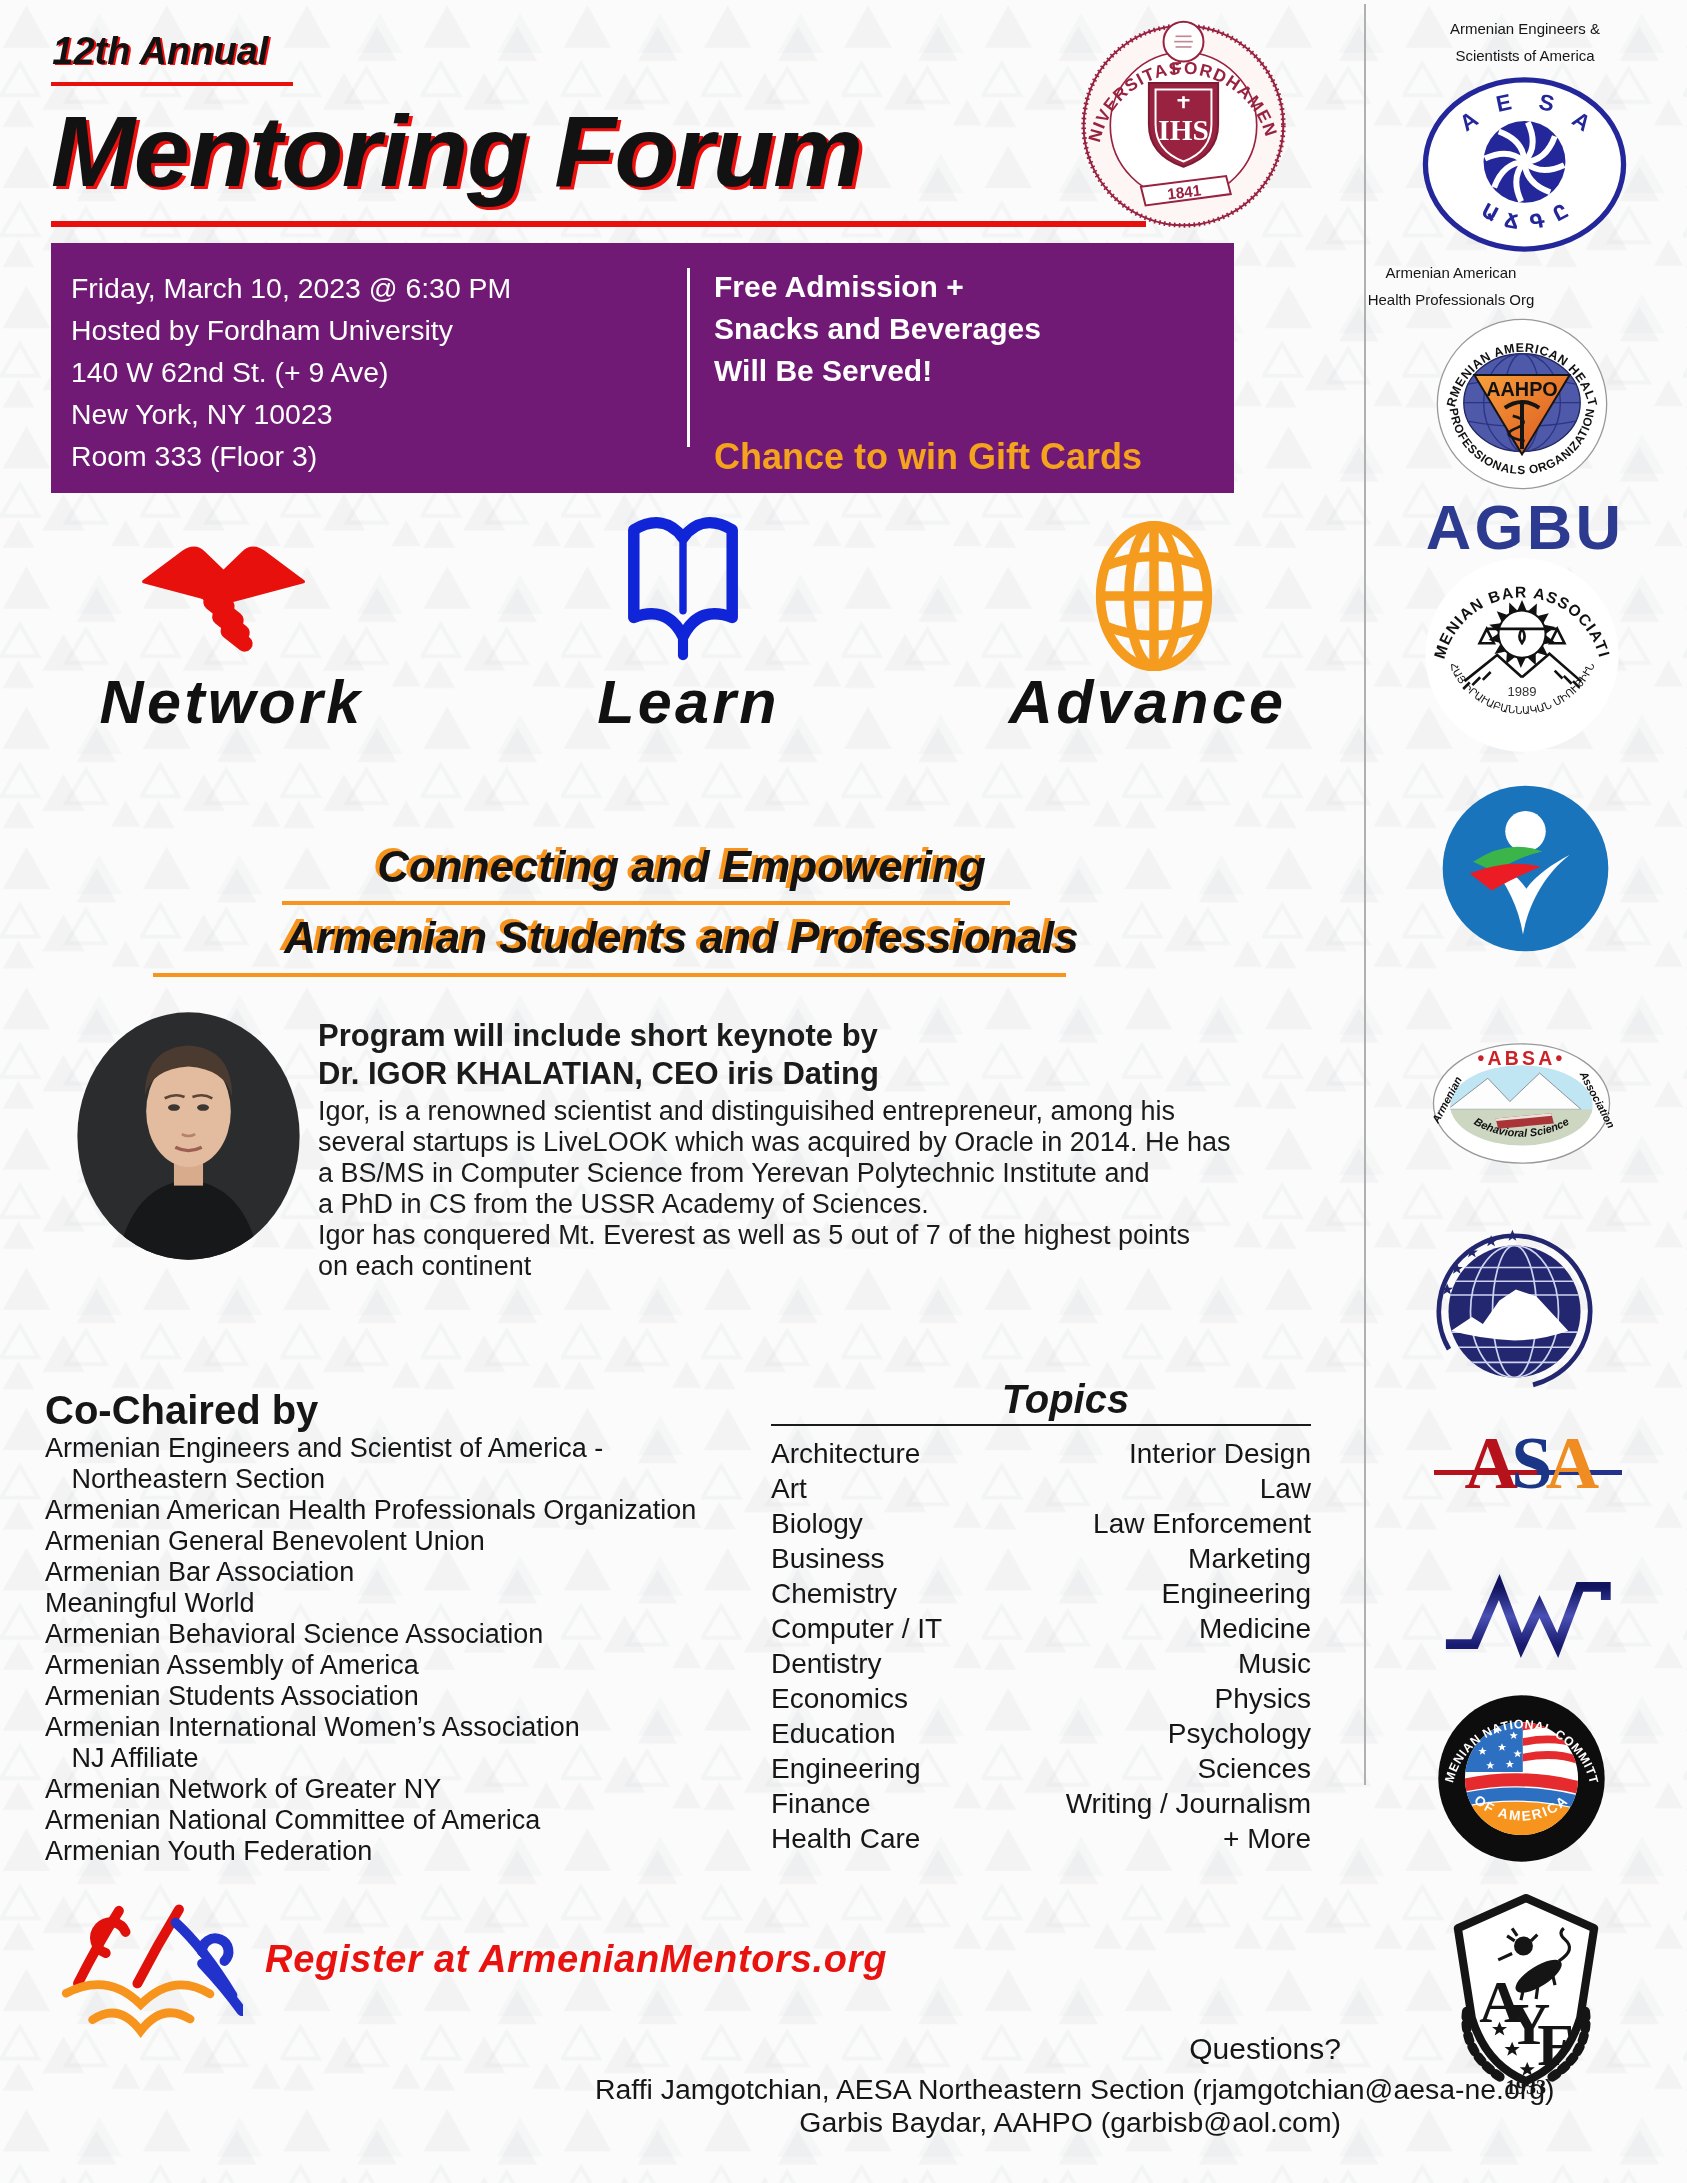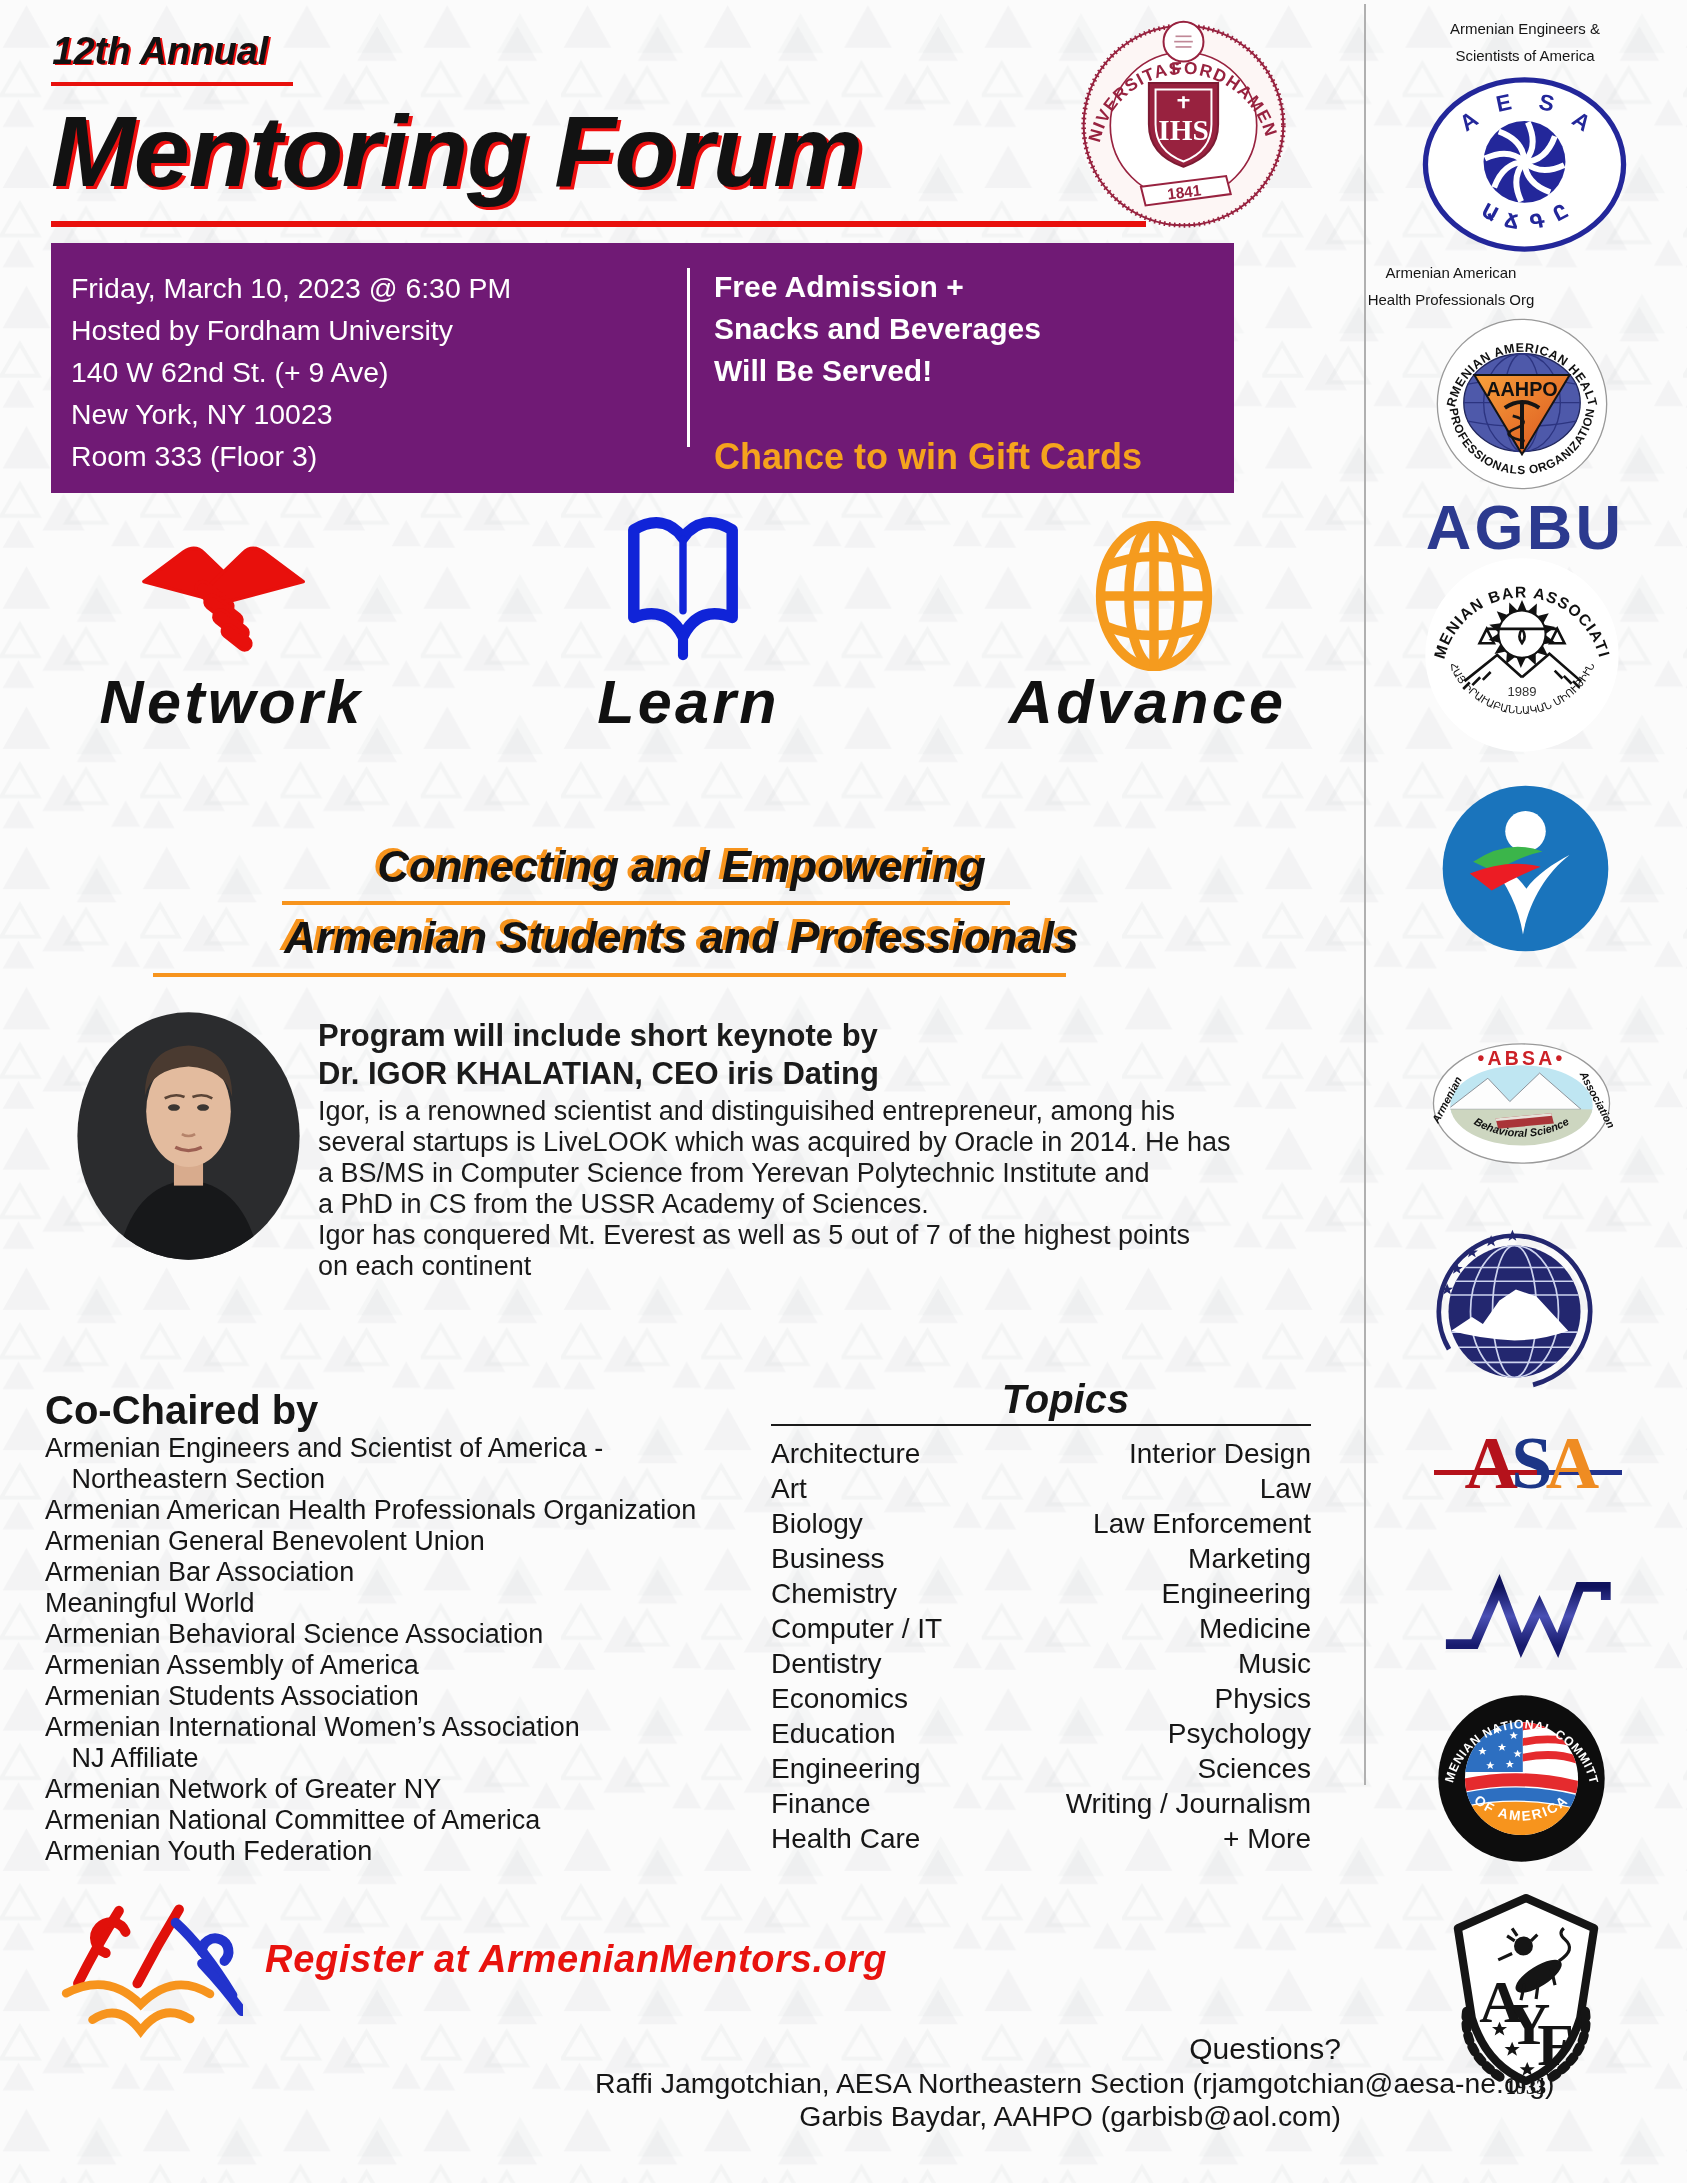--- a/index.html
+++ b/index.html
@@ -61,21 +61,21 @@
   .cochair-item.indent { padding-left:26.5px; }
 
   
   .topics-heading { font-size:40px; font-weight:bold; font-style:italic; }
   .topics-rule { background:#1a1a1a; }
   .topic-row { display:flex; justify-content:space-between; line-height:35px; font-size:28px; }
 
   
   .register { font-size:38px; font-weight:bold; font-style:italic; color:#e8120e; letter-spacing:0.7px; white-space:nowrap; }
   .contact { text-align:right; }
-  .contact-q { font-size:30px; margin-bottom:1px; }
+  .contact-q { font-size:30px; margin-bottom:7px; }
   .contact-line { font-size:28.4px; line-height:33px; white-space:nowrap; }
 
   
   .side-divider { background:#b0b0b0; }
   .side-label { font-size:15px; line-height:27px; text-align:center; color:#161616; }
   .agbu-text { font-size:63px; font-weight:bold; color:#2c3a8f; letter-spacing:3.3px; text-align:center; }
   .asa-wrap { text-align:center; white-space:nowrap; font-family:"Liberation Serif", serif; font-weight:bold; font-size:74px; letter-spacing:-6.6px; }
   .asa-line { height:4.6px; background:linear-gradient(90deg,#b5121b 0 55%, #23338c 55% 100%); }
 </style>
 </head>

